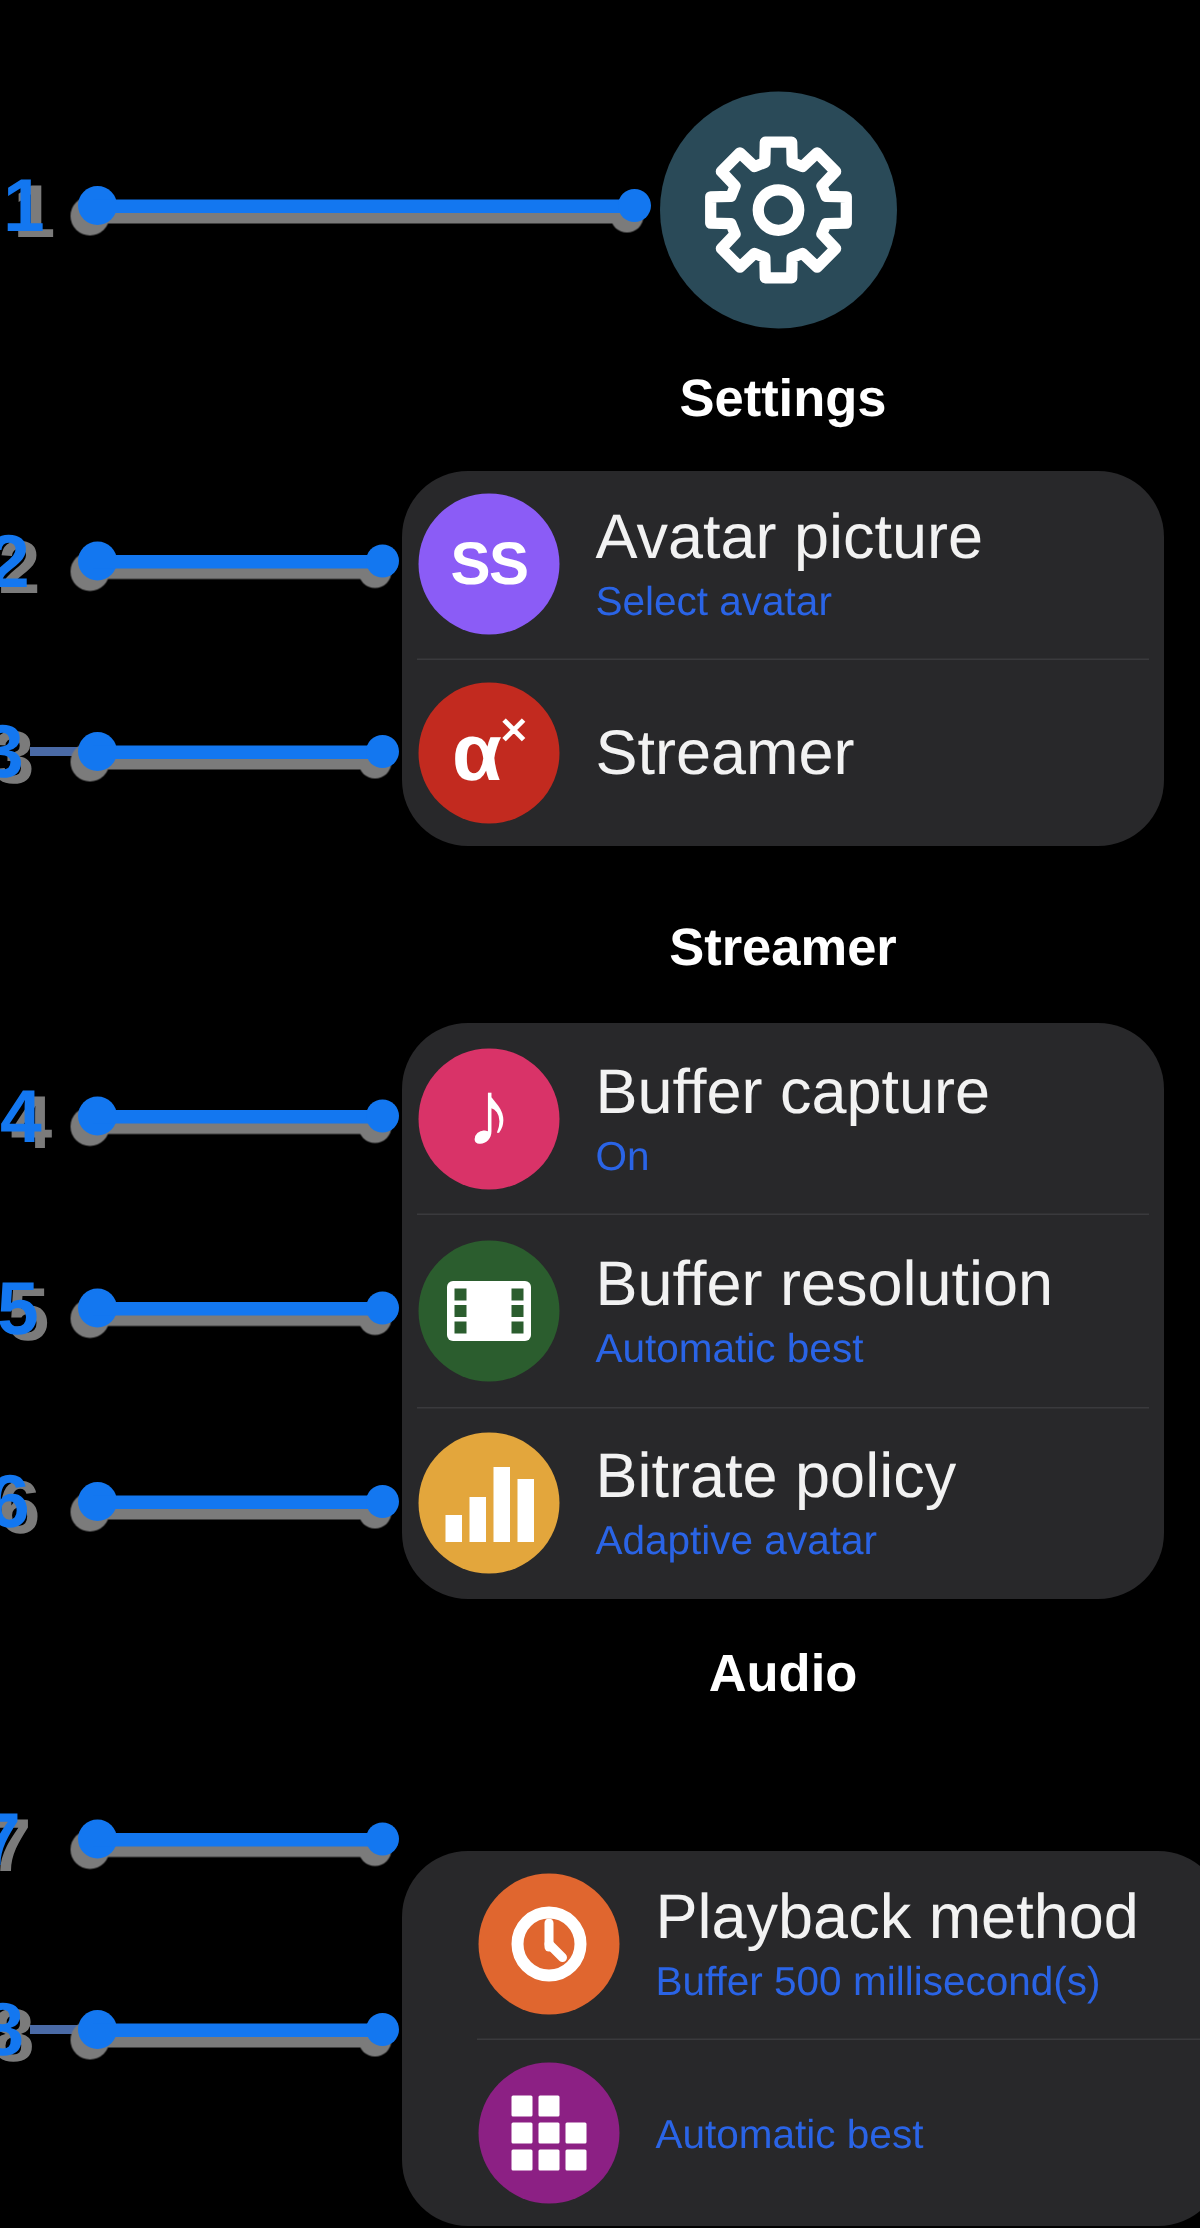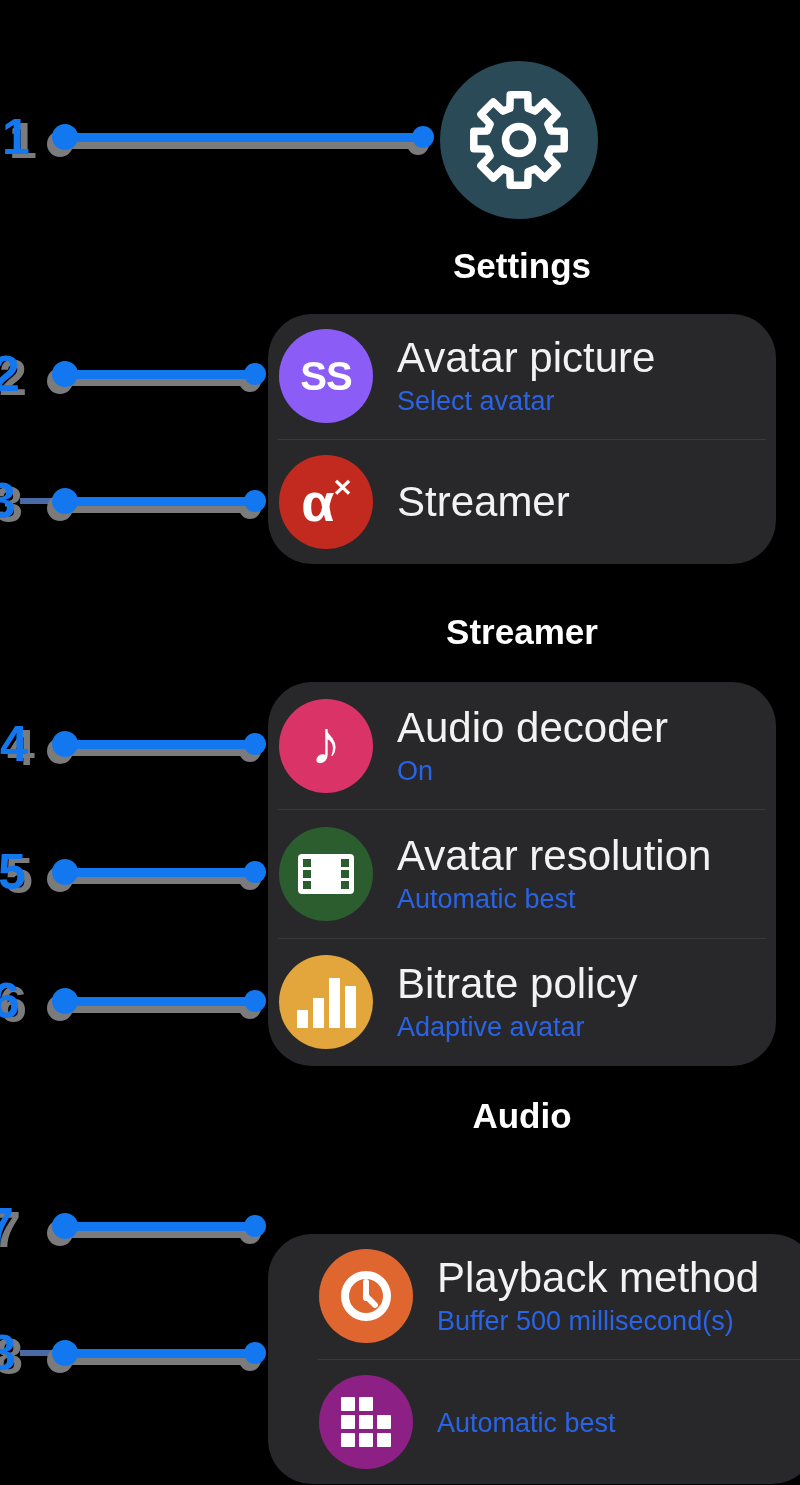--- a/index.html
+++ b/index.html
@@ -106,41 +106,41 @@
     </div>
   </div>
 
   <h1 class="hdr hdr-streamer">Streamer</h1>
   <div class="card card-streamer">
     <div class="row">
       <div class="circle c-audio">
         <span class="note">♪</span>
       </div>
       <div class="texts">
-        <div class="title">Audio decoder</div>
+        <div class="title">Buffer capture</div>
         <div class="value">On</div>
       </div>
     </div>
     <div class="divider"></div>
     <div class="row">
       <div class="circle c-video">
         <svg width="64" height="64" viewBox="0 0 64 64">
           <rect x="4" y="12" width="56" height="40" rx="4" fill="#fff"></rect>
           <g fill="#2B5D2E">
             <rect x="9" y="17" width="8" height="8"></rect>
               <rect x="9" y="28" width="8" height="8"></rect>
               <rect x="9" y="39" width="8" height="8"></rect>
             <rect x="47" y="17" width="8" height="8"></rect>
               <rect x="47" y="28" width="8" height="8"></rect>
               <rect x="47" y="39" width="8" height="8"></rect>
           </g>
         </svg>
       </div>
       <div class="texts">
-        <div class="title">Avatar resolution</div>
+        <div class="title">Buffer resolution</div>
         <div class="value">Automatic best</div>
       </div>
     </div>
     <div class="divider"></div>
     <div class="row">
       <div class="circle c-bitrate">
         <span class="bars">
           <i style="height:18px"></i>
             <i style="height:30px"></i>
             <i style="height:50px"></i>

